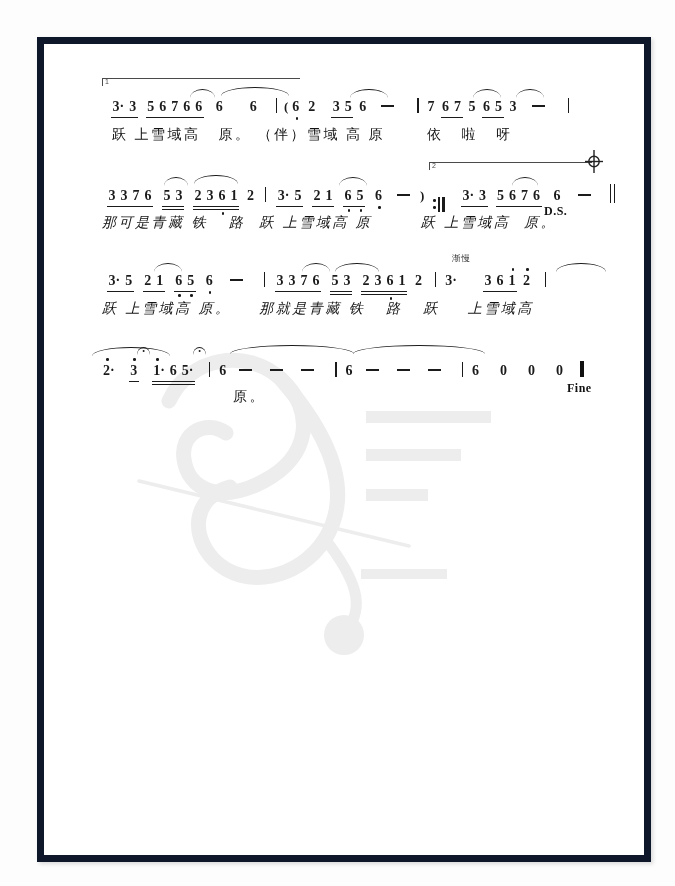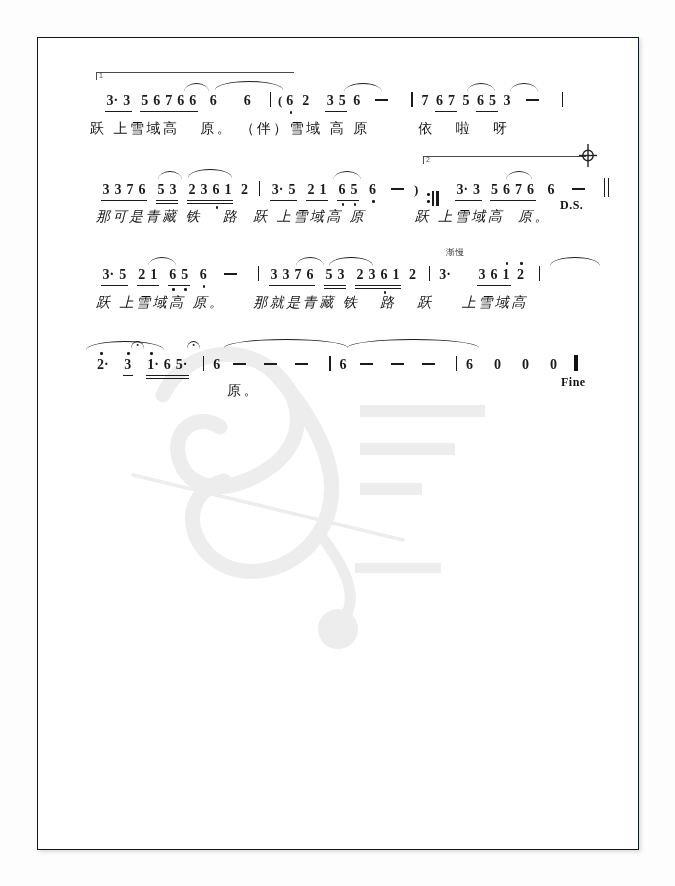--- a/index.html
+++ b/index.html
@@ -1,19 +1,19 @@
 <!DOCTYPE html>
 <html><head>
 <meta charset="utf-8">
 <style>
   html,body{margin:0;padding:0;background:#ffffff;}
   .canvas{position:relative;width:675px;height:886px;background:#fdfdfd;overflow:hidden;
           font-family:"DejaVu Sans",sans-serif;}
   .sheet{position:absolute;left:37px;top:37px;width:600px;height:811px;background:#ffffff;
-         border:1px solid #0f172a;box-shadow:1.5px 2px 4px rgba(0,0,0,.14);}
+         border:7px solid #0f172a;box-shadow:1.5px 2px 4px rgba(0,0,0,.14);}
   .wm{position:absolute;left:50px;top:295px;pointer-events:none;}
   
   .notes{position:absolute;white-space:nowrap;color:#1b1b1b;}
   .tok{position:relative;display:inline-block;margin:0 2.5px;
        font:bold 14px "Liberation Serif",serif;color:#1b1b1b;}
   .tok.solo{margin:0 3px;}
   .tok.a::before{content:"";position:absolute;top:-5px;left:3.2px;width:2.6px;height:2.6px;
        border-radius:50%;background:#1b1b1b;}
   .tok.b::after{content:"";position:absolute;bottom:-5px;left:3.2px;width:2.6px;height:2.6px;
        border-radius:50%;background:#1b1b1b;}
@@ -78,21 +78,21 @@
     <div id="score-layer">
         <div class="volta" style="position: absolute; left: 58px; top: 34px; width: 197px;">
           <span class="vl">1</span>
         </div>
         <div class="notes" style="position: absolute; left: 63px; top: 52px;"><span class="beam u1"><span class="tok">3·</span><span class="tok">3</span></span><span class="beam u1" style="margin-left: 3px;"><span class="tok">5</span><span class="tok">6</span><span class="tok">7</span><span class="tok">6</span><span class="tok">6</span></span><span class="tok solo" style="margin-left: 8px;">6</span><span class="tok solo" style="margin-left: 24px;">6</span><span class="bar" style="margin-left: 16px;"></span><span class="ptxt">(</span><span class="tok solo b">6</span><span class="tok solo" style="margin-left: 6px;">2</span><span class="beam u1" style="margin-left: 12px;"><span class="tok">3</span><span class="tok">5</span></span><span class="tok solo" style="margin-left: 2px;">6</span><span class="dash" style="margin-left: 12px;"></span><span class="bar" style="margin-left: 14px;"></span><span class="tok solo">7</span><span class="beam u1" style="margin-left: 2px;"><span class="tok">6</span><span class="tok">7</span></span><span class="tok solo" style="margin-left: 2px;">5</span><span class="beam u1" style="margin-left: 2px;"><span class="tok">6</span><span class="tok">5</span></span><span class="tok solo" style="margin-left: 2px;">3</span><span class="dash" style="margin-left: 12px;"></span><span class="bar" style="margin-left: 14px;"></span></div>
         <div class="slur" style="position: absolute; left: 146px; top: 45px; width: 25px;"></div>
         <div class="slur" style="position: absolute; left: 177px; top: 43px; width: 68px;"></div>
         <div class="slur" style="position: absolute; left: 306px; top: 45px; width: 38px;"></div>
         <div class="slur" style="position: absolute; left: 429px; top: 45px; width: 28px;"></div>
         <div class="slur" style="position: absolute; left: 472px; top: 45px; width: 28px;"></div>
-        <div class="lyrics" style="position: absolute; left: 52px; top: 82px;">跃 上雪域高   原。 （伴）雪域 高 原       依   啦   呀</div>
+        <div class="lyrics" style="position: absolute; left: 68px; top: 82px; font-family: Liberation Serif, serif;">跃 上雪域高   原。 （伴）雪域 高 原       依   啦   呀</div>
         <div class="volta" style="position: absolute; left: 385px; top: 118px; width: 162px;">
           <span class="vl">2</span>
         </div>
         <div class="coda" style="position: absolute; left: 541px; top: 106px;"><svg width="18" height="23" viewBox="0 0 18 23" fill="none" stroke="#222" stroke-width="1.4">
             <line x1="9" y1="0" x2="9" y2="23"></line>
             <line x1="0" y1="11.5" x2="18" y2="11.5"></line>
             <circle cx="9" cy="11.5" r="5.2"></circle>
           </svg></div>
         <div class="notes" style="position: absolute; left: 59px; top: 140px;"><span class="beam u1"><span class="tok">3</span><span class="tok">3</span><span class="tok">7</span><span class="tok">6</span></span><span class="beam u2" style="margin-left: 4px;"><span class="tok">5</span><span class="tok">3</span></span><span class="beam u2" style="margin-left: 4px;"><span class="tok">2</span><span class="tok">3</span><span class="tok b">6</span><span class="tok">1</span></span><span class="tok solo" style="margin-left: 4px;">2</span><span class="bar" style="margin-left: 8px;"></span><span class="beam u1"><span class="tok">3·</span><span class="tok">5</span></span><span class="beam u1" style="margin-left: 4px;"><span class="tok">2</span><span class="tok">1</span></span><span class="beam u1" style="margin-left: 4px;"><span class="tok b">6</span><span class="tok b">5</span></span><span class="tok solo b" style="margin-left: 6px;">6</span><span class="dash" style="margin-left: 12px;"></span><span class="ptxt">)</span><span class="rep" style="margin-left: 8px;">
             <span class="dots">
@@ -103,21 +103,21 @@
             <span class="thk"></span>
           </span><span class="beam u1" style="margin-left: 10px;"><span class="tok">3·</span><span class="tok">3</span></span><span class="beam u1" style="margin-left: 3px;"><span class="tok">5</span><span class="tok">6</span><span class="tok">7</span><span class="tok">6</span></span><span class="tok solo" style="margin-left: 8px;">6</span><span class="dash" style="margin-left: 14px;"></span><span class="dbl" style="margin-left: 10px;">
             <i></i>
             <i></i>
           </span></div>
         <div class="slur" style="position: absolute; left: 120px; top: 133px; width: 24px;"></div>
         <div class="slur" style="position: absolute; left: 150px; top: 131px; width: 44px;"></div>
         <div class="slur" style="position: absolute; left: 295px; top: 133px; width: 28px;"></div>
         <div class="slur" style="position: absolute; left: 468px; top: 133px; width: 26px;"></div>
         <div class="lyrics" style="position: absolute; left: 58px; top: 170px; font-style: italic;">那可是青藏 铁   路  跃 上雪域高 原       跃 上雪域高  原。</div>
-        <div class="mark ds" style="position: absolute; left: 522px; top: 160px;">D.S.</div>
+        <div class="mark ds" style="position: absolute; left: 500px; top: 160px;">D.S.</div>
         <div class="notes" style="position: absolute; left: 59px; top: 226px;"><span class="beam u1"><span class="tok">3·</span><span class="tok">5</span></span><span class="beam u1" style="margin-left: 4px;"><span class="tok">2</span><span class="tok">1</span></span><span class="beam u1" style="margin-left: 4px;"><span class="tok b">6</span><span class="tok b">5</span></span><span class="tok solo b" style="margin-left: 6px;">6</span><span class="dash" style="margin-left: 14px;"></span><span class="bar" style="margin-left: 12px;"></span><span class="beam u1"><span class="tok">3</span><span class="tok">3</span><span class="tok">7</span><span class="tok">6</span></span><span class="beam u2" style="margin-left: 4px;"><span class="tok">5</span><span class="tok">3</span></span><span class="beam u2" style="margin-left: 4px;"><span class="tok">2</span><span class="tok">3</span><span class="tok b">6</span><span class="tok">1</span></span><span class="tok solo" style="margin-left: 4px;">2</span><span class="bar" style="margin-left: 10px;"></span><span class="tok solo">3·</span><span class="beam u1" style="margin-left: 22px;"><span class="tok">3</span><span class="tok">6</span><span class="tok a">1</span></span><span class="tok solo a" style="margin-left: 2px;">2</span><span class="bar" style="margin-left: 12px;"></span></div>
         <div class="slur" style="position: absolute; left: 110px; top: 219px; width: 28px;"></div>
         <div class="slur" style="position: absolute; left: 258px; top: 219px; width: 28px;"></div>
         <div class="slur" style="position: absolute; left: 291px; top: 219px; width: 44px;"></div>
         <div class="slur" style="position: absolute; left: 512px; top: 219px; width: 50px;"></div>
         <div class="lyrics" style="position: absolute; left: 58px; top: 256px; font-style: italic;">跃 上雪域高 原。    那就是青藏 铁   路   跃    上雪域高</div>
         <div class="mark rit" style="position: absolute; left: 408px; top: 209px;">渐慢</div>
         <div class="notes" style="position: absolute; left: 56px; top: 316px;"><span class="tok solo a">2·</span><span class="beam u1" style="margin-left: 10px;"><span class="tok a">3</span></span><span class="beam u2" style="margin-left: 8px;"><span class="tok a">1·</span><span class="tok">6</span><span class="tok">5·</span></span><span class="bar" style="margin-left: 10px;"></span><span class="tok solo">6</span><span class="dash" style="margin-left: 10px;"></span><span class="dash"></span><span class="dash"></span><span class="bar" style="margin-left: 12px;"></span><span class="tok solo">6</span><span class="dash" style="margin-left: 10px;"></span><span class="dash"></span><span class="dash"></span><span class="bar" style="margin-left: 12px;"></span><span class="tok solo">6</span><span class="tok solo" style="margin-left: 18px;">0</span><span class="tok solo" style="margin-left: 18px;">0</span><span class="tok solo" style="margin-left: 18px;">0</span><span class="thickbar" style="margin-left: 14px;"></span></div>
         <div class="slur" style="position: absolute; left: 48px; top: 303px; width: 78px;"></div>
         <div class="slur" style="position: absolute; left: 186px; top: 301px; width: 124px;"></div>

